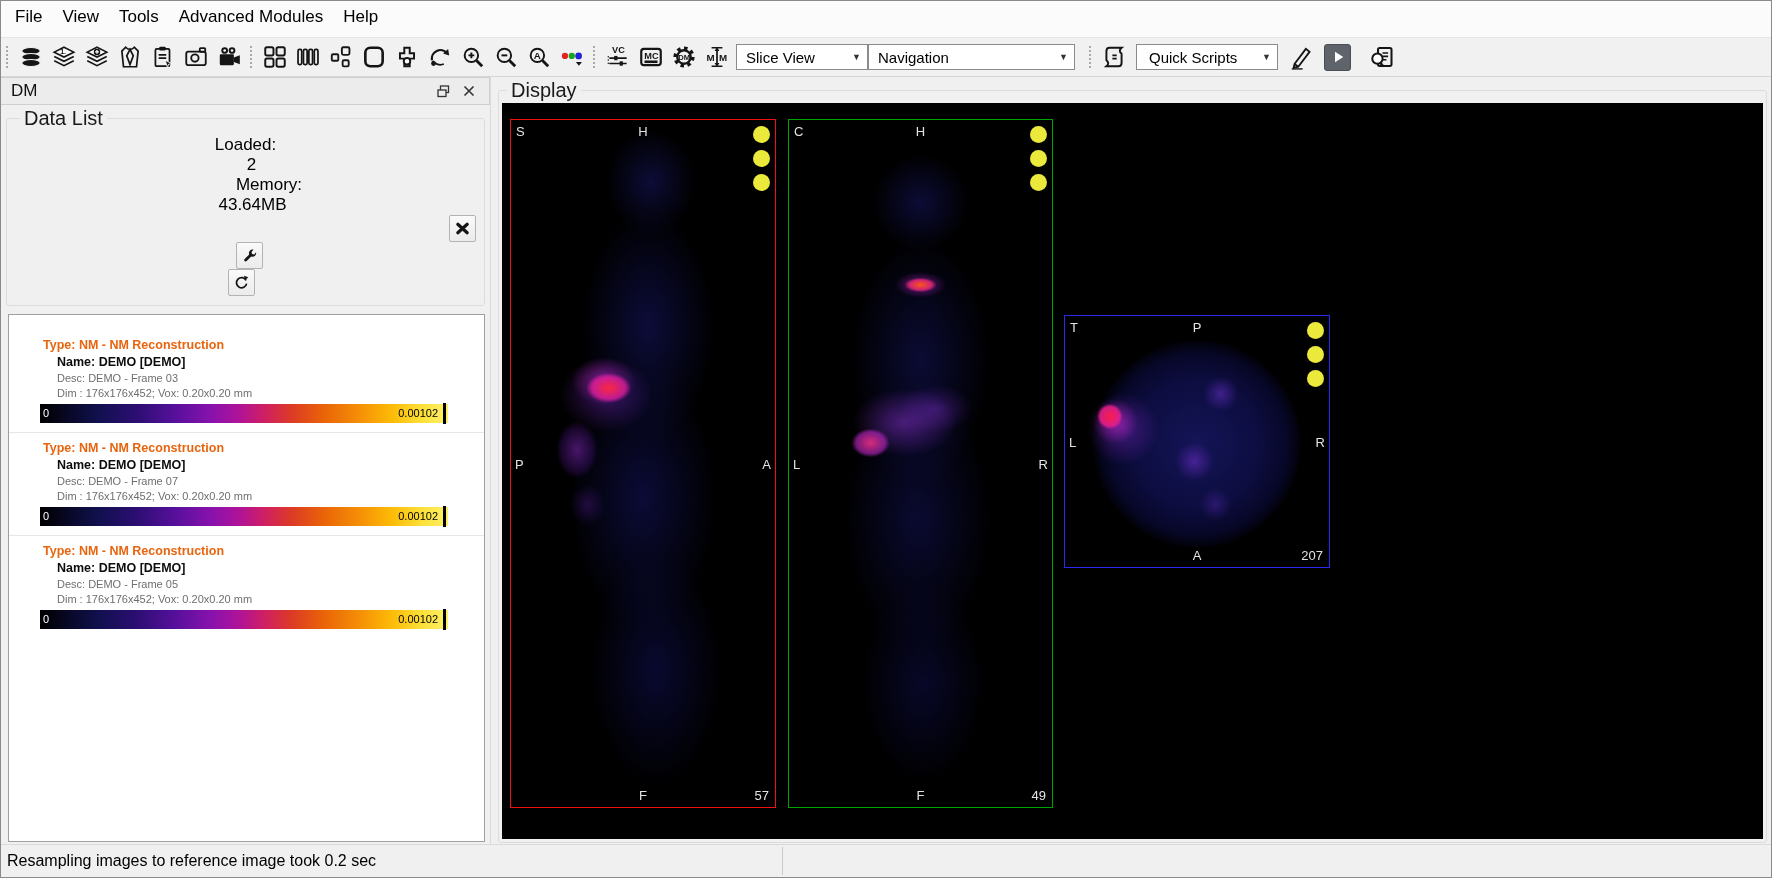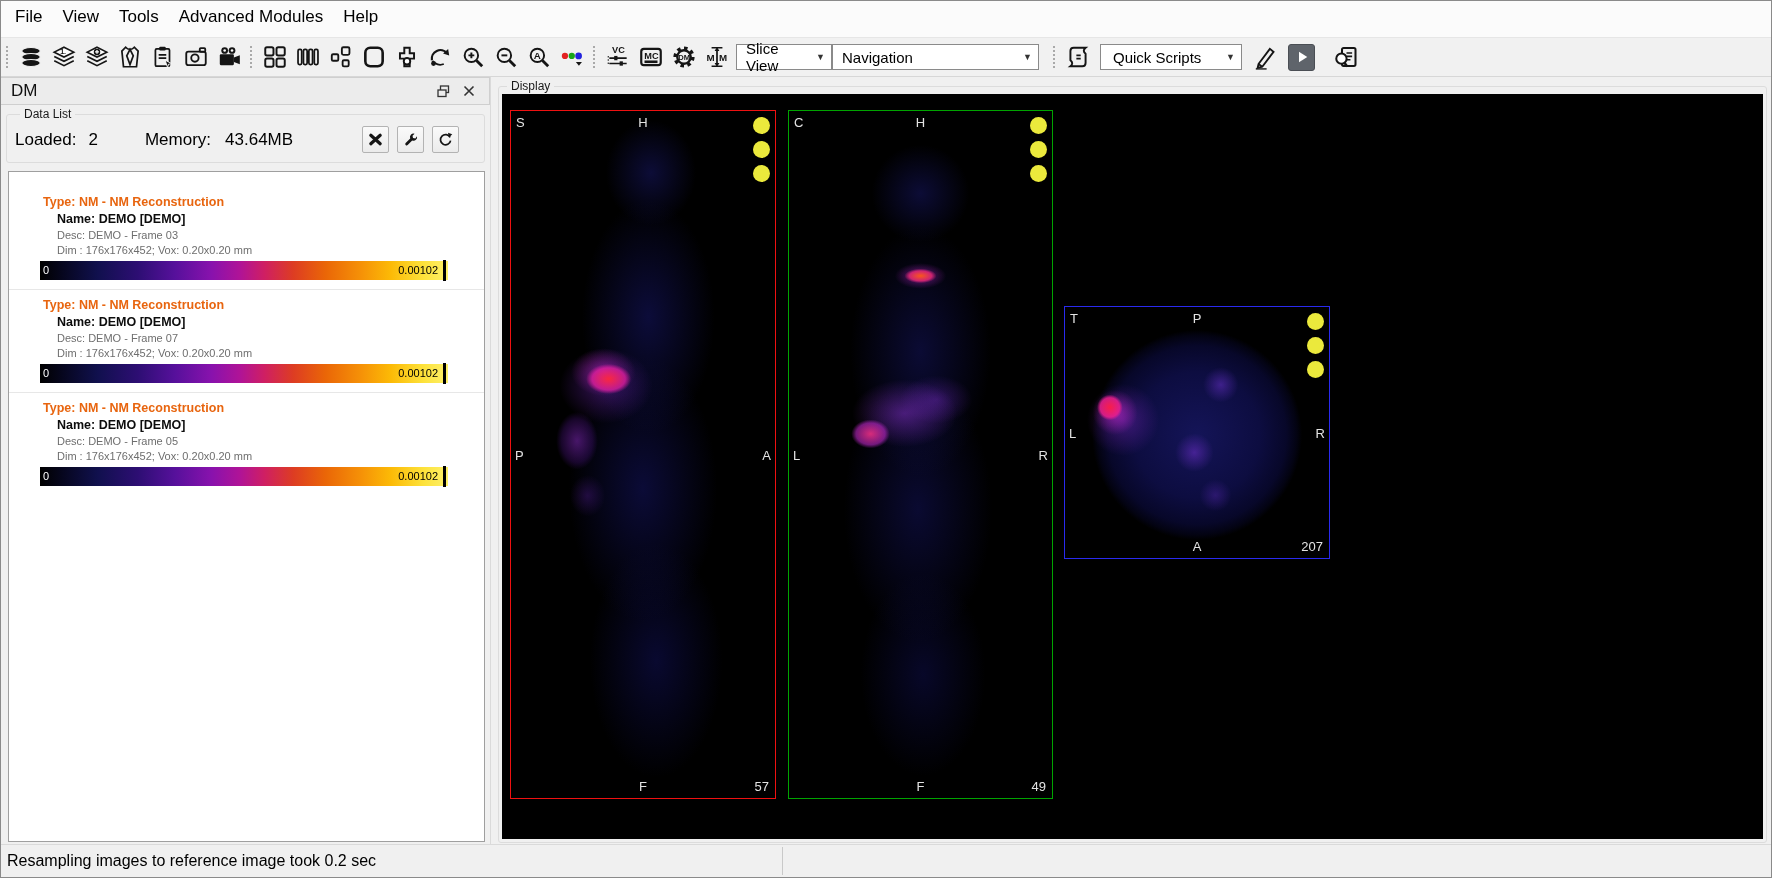--- a/index.html
+++ b/index.html
@@ -18,42 +18,42 @@
              border-bottom:1px solid #d7d7d7; flex:0 0 auto; }
   .handle { width:6px; height:26px; margin:0 4px 0 3px;
             background-image:radial-gradient(circle 1px, #a9a9a9 1px, transparent 1.4px);
             background-size:4px 4px; background-position:1px 1px; flex:0 0 auto; }
   .tbtn { width:33px; height:31px; border:none; background:transparent; display:flex;
           align-items:center; justify-content:center; padding:0; flex:0 0 auto; }
   .tbtn svg { display:block; }
   .combo { height:26px; background:#fff; border:1px solid #8a8a8a; display:flex;
            align-items:center; font-size:15px; color:#000; padding:0 6px 0 9px; flex:0 0 auto; }
   .combo .arr { margin-left:auto; font-size:9px; color:#333; padding-left:12px; }
-  .combo.slice { width:96px; margin-left:3px; }
+  .combo.slice { width:132px; margin-left:3px; }
   .combo.nav   { width:207px; }
   .combo.qs    { width:142px; margin:0 6px;padding-left:12px; }
   .runbtn { width:27px; height:27px; background:#5f646b; border:1px solid #4a4e54;
             border-radius:3px; display:flex; align-items:center; justify-content:center; }
 
   
   .main { flex:1 1 auto; display:flex; overflow:hidden; }
 
   
   .dock { width:490px; flex:0 0 auto; display:flex; flex-direction:column; border-right:1px solid #dadada; }
   .dock-title { height:28px; background:#ececec; border:1px solid #cfcfcf; border-left:none;
                 display:flex; align-items:center; padding:0 10px; font-size:17px; color:#111; }
   .dock-title .spacer { flex:1; }
   .dock-title .wbtn { width:20px; height:20px; display:flex; align-items:center; justify-content:center; margin-left:6px; }
   .dock-body { flex:1; display:flex; flex-direction:column; overflow:hidden; padding-bottom:2px; }
 
   fieldset.group { border:1px solid #dcdcdc; border-radius:3px; background:transparent; }
-  fieldset.group legend { font-size:12px; color:#1a1a1a; padding:0 4px; margin-left:5px; }
+  fieldset.group legend { font-size:20px; color:#1a1a1a; padding:0 4px; margin-left:5px; }
 
   .datalist-group { margin:2px 5px 0 5px; padding:1px 8px 9px 8px; }
-  .dl-row { display:flex; align-items:center; font-size:17px; color:#000; margin-top:4px; }
+  .dl-row { display:flex; align-items:center; font-size:17px; color:#000; margin-top:4px;flex-direction:column; }
   .dl-row .lbl { }
   .dl-row .val { margin-left:12px; }
   .dl-row .mem-lbl { margin-left:47px; }
   .dl-row .mem-val { margin-left:14px; }
   .sqbtn { width:27px; height:27px; border:1px solid #b3b3b3; border-radius:2px;
            background:linear-gradient(#fafafa,#ebebeb); display:flex; align-items:center;
            justify-content:center; margin-left:8px; }
   .sqbtn.first { margin-left:auto; margin-right:0; }
   .btn-gap { margin-right:17px; }
 

